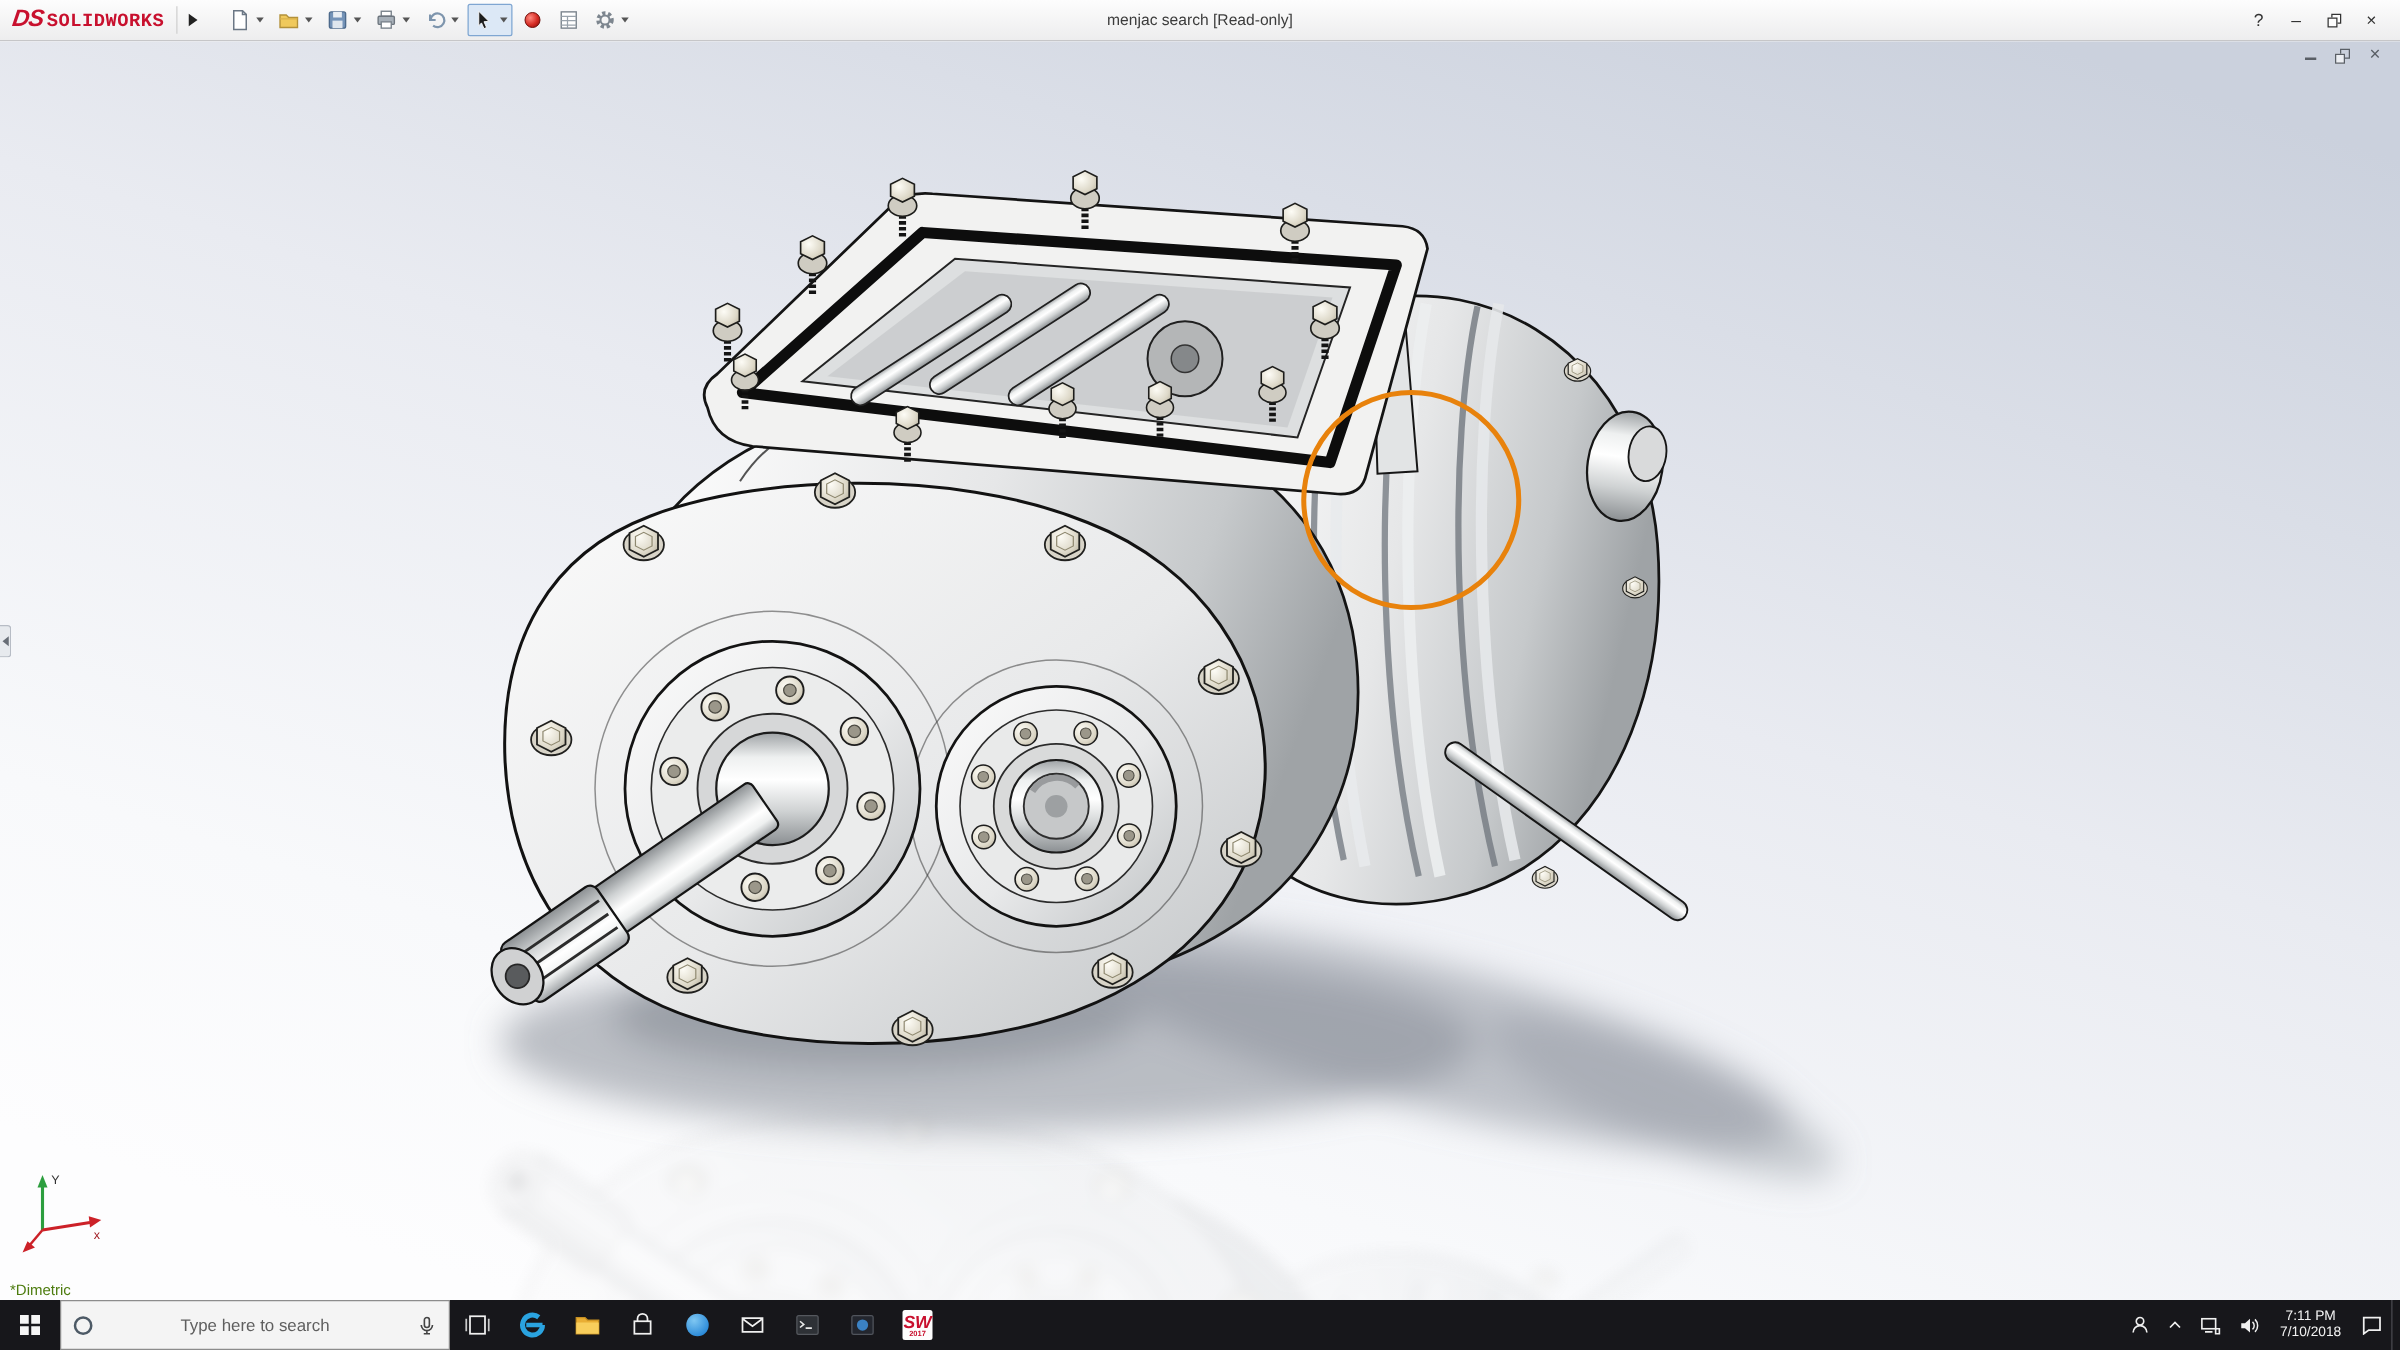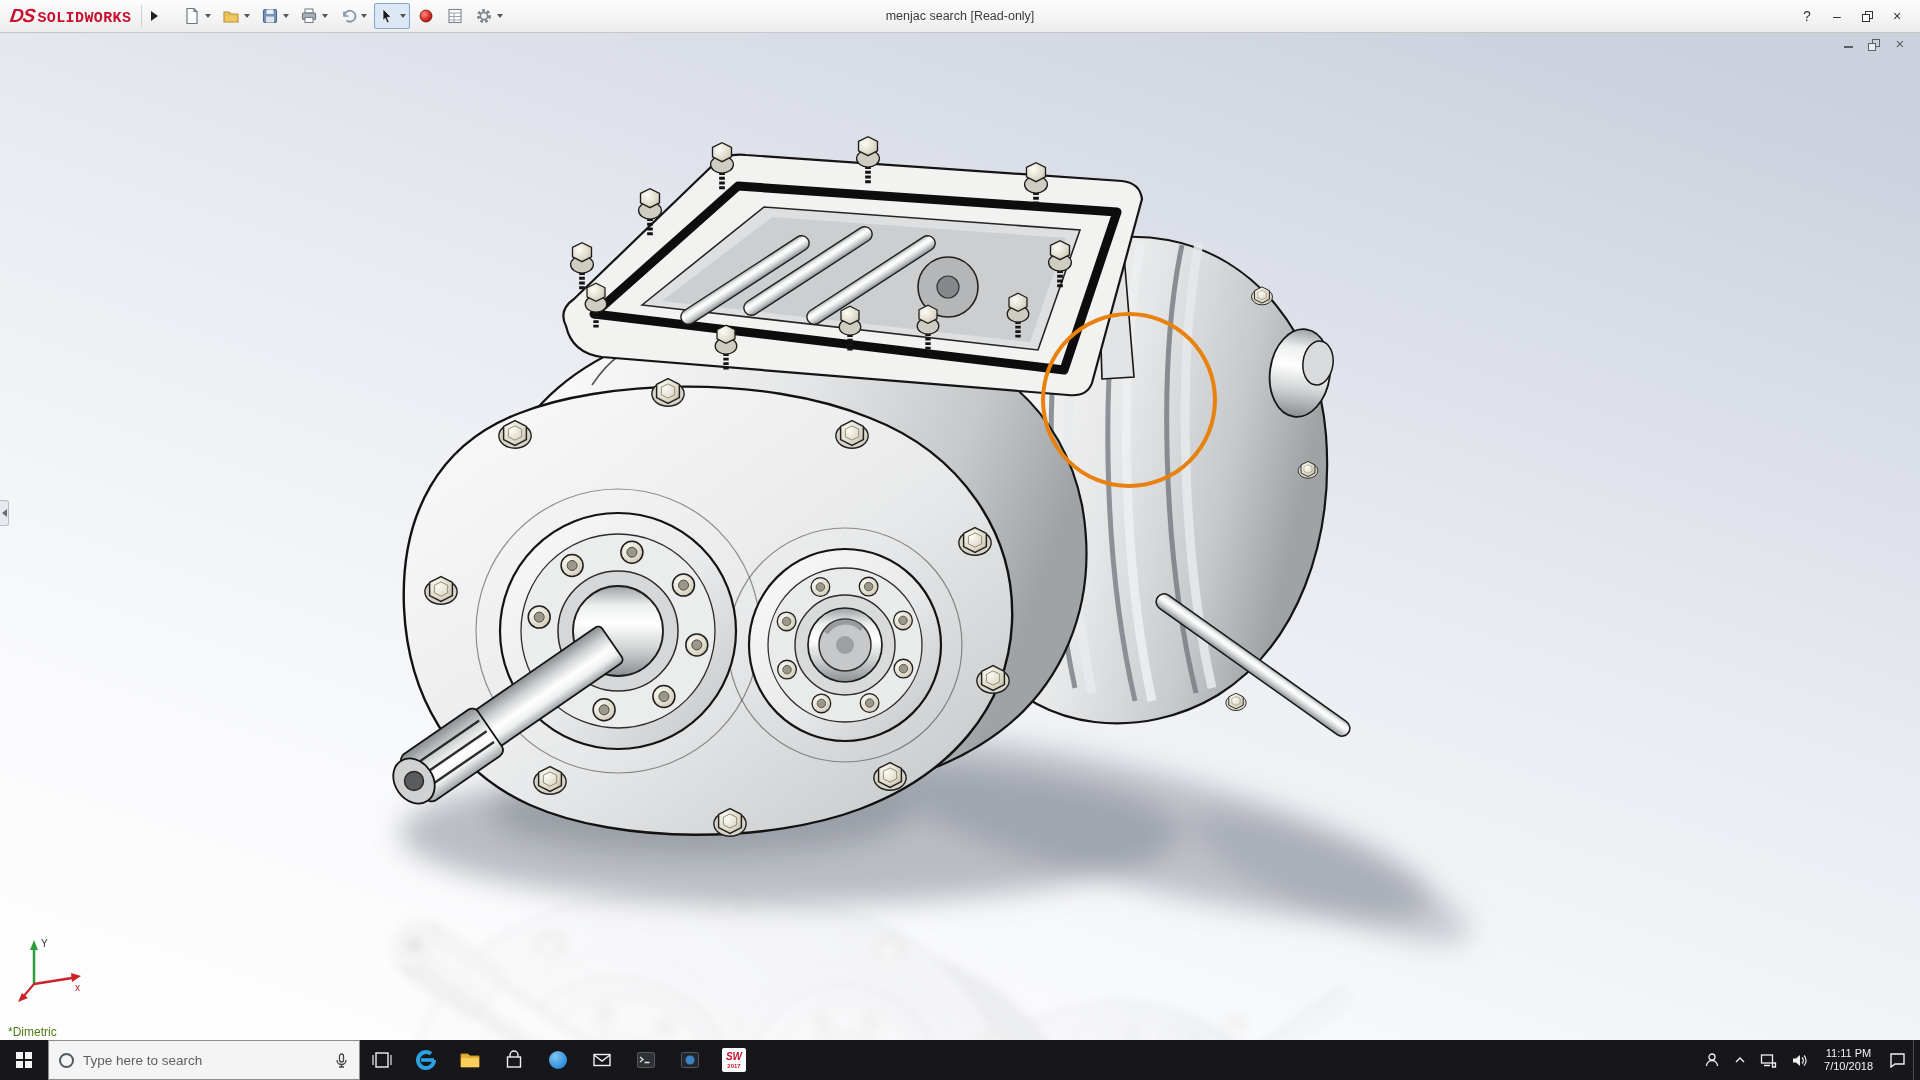--- a/index.html
+++ b/index.html
@@ -43,27 +43,27 @@
   .triad { position:absolute; left:12px; bottom:26px; width:82px; height:82px; }
   .view-label { position:absolute; left:8px; bottom:1px; font-size:12px; font-weight:400; color:#4d7c0f; }
 
   
   .taskbar { position:absolute; left:0; right:0; bottom:0; height:40px; background:#17171b; display:flex; align-items:stretch; color:#f2f2f2; }
   .start { width:48px; display:flex; align-items:center; justify-content:center; }
   .winlogo { display:grid; grid-template-columns:7px 7px; grid-template-rows:7px 7px; gap:1.5px; }
   .winlogo span { background:#f5f5f5; display:block; }
   .searchbox { width:312px; background:#f4f4f4; border:1px solid #8c8c8c; display:flex; align-items:center; gap:9px; padding:0 10px; }
   .cortana-ring { width:15px; height:15px; border:2px solid #4d5a66; border-radius:50%; flex:0 0 auto; }
-  .searchbox input { flex:1; border:none; background:transparent; outline:none; font-size:13.5px; color:#4e4e4e; font-family:inherit; }
+  .searchbox input { flex:1; border:none; background:transparent; outline:none; font-size:13.5px; color:#4e4e4e; font-family:inherit;text-align:center; }
   .searchbox input::placeholder { color:#5f5f5f; opacity:1; }
   .tb-apps { display:flex; }
   .tapp { width:44px; display:flex; align-items:center; justify-content:center; }
   .tapp svg { display:block; }
   .sw-tile { width:24px; height:24px; background:#fdfdfd; border-radius:2px; display:flex; flex-direction:column; align-items:center; justify-content:center; line-height:1; }
-  .sw-tile .sw-txt { color:#c8102e; font-weight:800; font-size:10px; font-style:italic; }
+  .sw-tile .sw-txt { color:#c8102e; font-weight:800; font-size:14px; font-style:italic; }
   .sw-tile .sw-year { color:#c8102e; font-weight:700; font-size:6px; margin-top:1px; }
   .tray { margin-left:auto; display:flex; align-items:center; }
   .titem { height:40px; display:flex; align-items:center; justify-content:center; padding:0 7px; }
   .clock { flex-direction:column; line-height:13px; font-size:11px; text-align:center; padding:0 9px; }
   .show-desktop { width:7px; height:40px; border-left:1px solid #4a4a50; }
 </style>
 </head>
 <body>
 
 <div class="app">
@@ -460,21 +460,21 @@
             <path d="M4,12.5 h6 M12.5,10 h3 v4 h-3 z" fill="none" stroke="#f0f0f0" stroke-width="1.3"></path>
           </svg>
       </div>
       <div class="titem">
         <svg width="17" height="15" viewBox="0 0 17 15">
             <polygon points="2,5.5 5,5.5 9,2 9,13 5,9.5 2,9.5" fill="#f0f0f0"></polygon>
             <path d="M11,4.5 a4,4 0 0 1 0,6 M13,2.5 a7,7 0 0 1 0,10" fill="none" stroke="#f0f0f0" stroke-width="1.2"></path>
           </svg>
       </div>
       <div class="titem clock">
-        <span>11:11 PM</span>
+        <span>7:11 PM</span>
         <span>7/10/2018</span>
       </div>
       <div class="titem">
         <svg width="17" height="16" viewBox="0 0 17 16">
             <path d="M2,2 h13 v10 h-9 l-4,3 z" fill="none" stroke="#f0f0f0" stroke-width="1.4"></path>
           </svg>
       </div>
       <div class="show-desktop"></div>
     </div>
   </footer>

